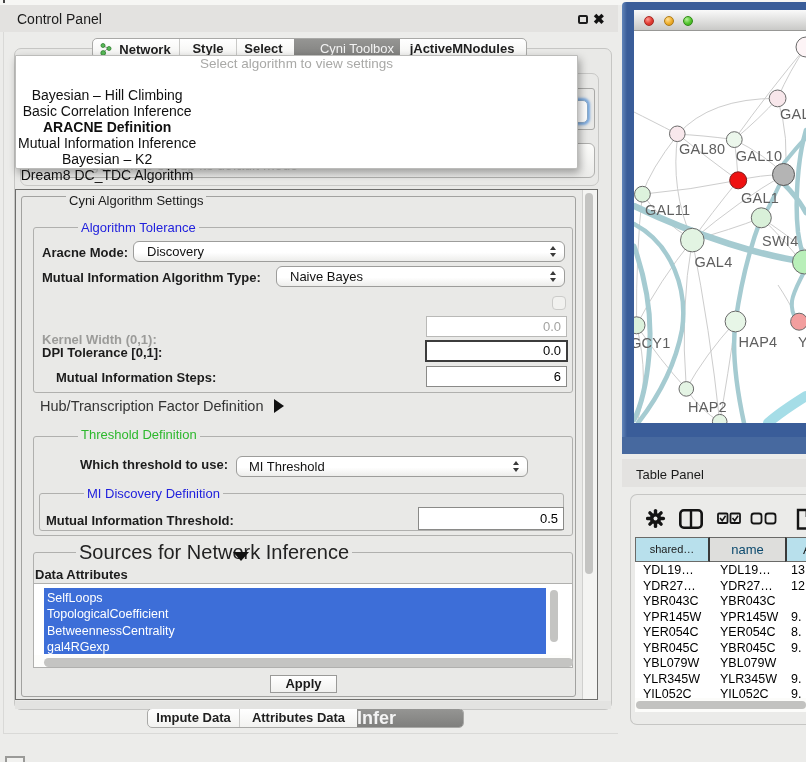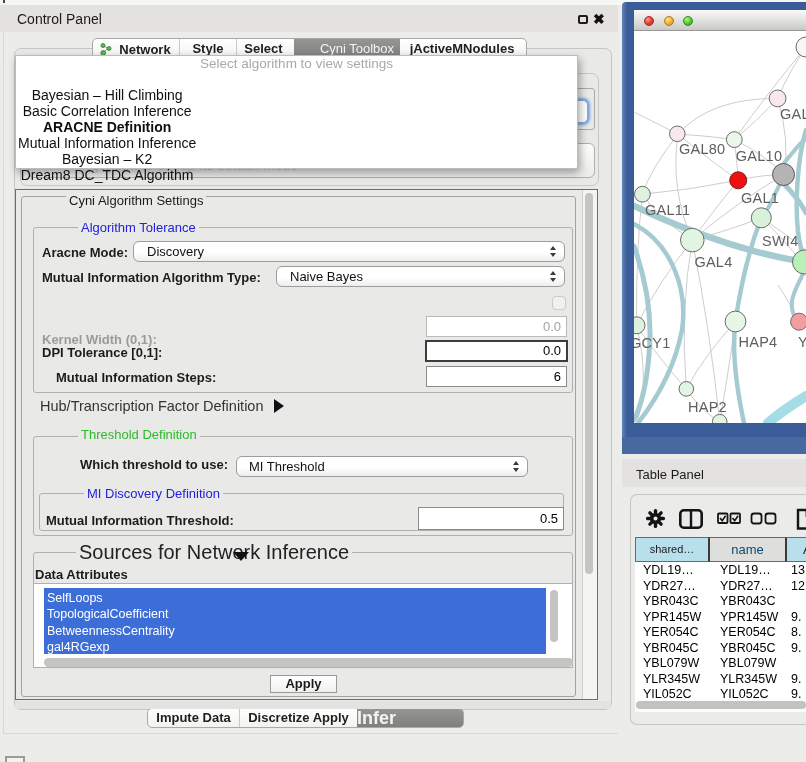--- a/index.html
+++ b/index.html
@@ -123,21 +123,21 @@
   <div class="abs" style="left:550px;top:590px;width:8px;height:52px;background:#c4c4c2;border-radius:5px;"></div>
 
   <div class="abs" style="left:34px;top:655px;width:538px;height:12px;background:#fdfdfb;"></div>
   <div class="abs" style="left:44px;top:658px;width:529px;height:8.5px;background:#c4c4c2;border-radius:5px;"></div>
 
   <div class="abs" style="left:270px;top:675px;width:67px;height:18px;background:linear-gradient(#ffffff,#f0f0ee);border:1px solid #9a9a98;border-radius:0;text-align:center;font-size:13px;font-weight:bold;color:#1a1a1a;line-height:16px;">Apply</div>
 
   <div class="abs" style="left:147px;top:708px;width:317px;height:20px;background:linear-gradient(#ffffff,#f2f2f0);border:1px solid #a9a9a7;border-radius:5px;overflow:hidden;">
     <div class="tabseg" style="left:0;width:91px;line-height:18px;">Impute Data</div>
     <div class="abs" style="left:91px;top:0;width:1px;height:20px;background:#c9c9c7;"></div>
-    <div class="tabseg" style="left:92px;width:117px;line-height:18px;">Discretize Apply</div>
+    <div class="tabseg" style="left:92px;width:117px;line-height:18px;">Attributes Data</div>
     <div class="abs" style="left:209px;top:0;width:108px;height:20px;background:linear-gradient(#959593,#7d7d7b);color:#f4f4f4;font-size:18px;font-weight:bold;text-align:left;line-height:18px;">Infer Network</div>
   </div>
 
   <div class="abs" style="left:15px;top:701px;width:596px;height:8px;background:#e3e3e1;"></div>
 
   <div class="abs" style="left:15px;top:55px;width:563px;height:114px;background:#fff;border:1px solid #bcbcba;border-radius:0 0 2px 2px;box-shadow:2px 4px 9px rgba(0,0,0,0.35);z-index:30;"></div>
   <div class="abs" style="left:15px;top:55px;width:563px;height:114px;z-index:31;font-size:14px;color:#0f0f0f;">
     <div style="position:absolute;left:0;top:1px;width:100%;text-align:center;color:#a9a9a7;font-size:13.5px;">Select algorithm to view settings</div>
     <div style="position:absolute;left:3px;top:33px;line-height:15.9px;text-align:center;">Bayesian – Hill Climbing<br>Basic Correlation Inference<br><b>ARACNE Definition</b><br>Mutual Information Inference<br>Bayesian – K2<br>Dream8 DC_TDC Algorithm</div>
   </div>

